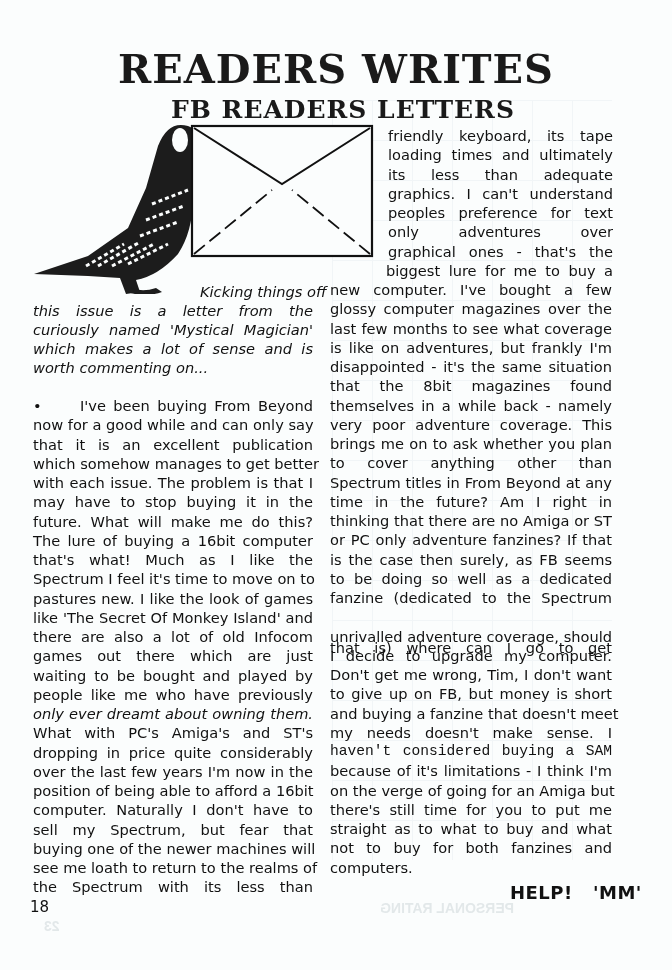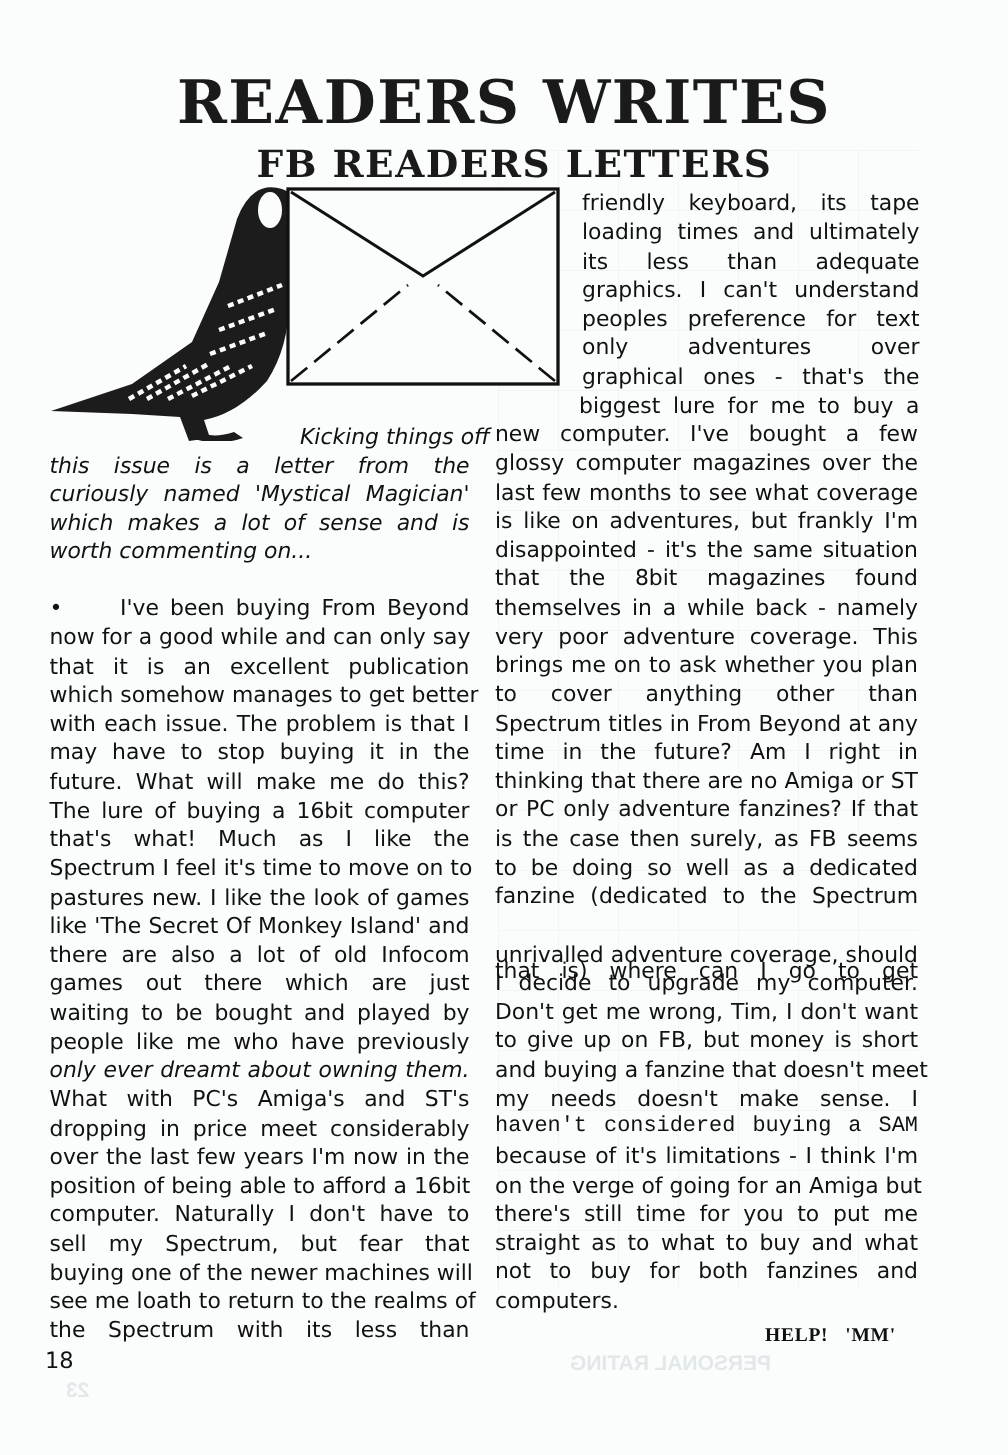--- a/index.html
+++ b/index.html
@@ -29,21 +29,21 @@
   }
   .line {
     position: absolute; white-space: nowrap;
     font-size: 14.6px; line-height: 19.2px; height: 19.2px;
     text-align: justify; text-align-last: justify;
   }
   .left { left: 33px; width: 280px; }
   .italic { font-style: italic; }
   .signature {
     position: absolute; left: 510px; top: 882px;
-    font-weight: bold; font-size: 13px; letter-spacing: 0.5px; font-family: Liberation Serif, serif;
+    font-weight: bold; font-size: 18px; letter-spacing: 0.5px;
   }
   .pagenum {
     position: absolute; left: 30px; top: 898px;
     font-size: 15px;
   }
   .ghost {
     position: absolute; color: #cfd7da; font-family: "Liberation Sans", sans-serif;
     font-size: 14px; font-weight: bold; white-space: nowrap; opacity: 0.55;
     transform: scaleX(-1);
   }
@@ -99,21 +99,21 @@
     <div class="line" style="left: 33px; width: 280px; top: 550px;">that's what! Much as I like the</div>
     <div class="line" style="left: 33px; width: 280px; top: 569.25px;">Spectrum I feel it's time to move on to</div>
     <div class="line" style="left: 33px; width: 280px; top: 588.5px;">pastures new. I like the look of games</div>
     <div class="line" style="left: 33px; width: 280px; top: 607.75px;">like 'The Secret Of Monkey Island' and</div>
     <div class="line" style="left: 33px; width: 280px; top: 627px;">there are also a lot of old Infocom</div>
     <div class="line" style="left: 33px; width: 280px; top: 646.25px;">games out there which are just</div>
     <div class="line" style="left: 33px; width: 280px; top: 665.5px;">waiting to be bought and played by</div>
     <div class="line" style="left: 33px; width: 280px; top: 684.75px;">people like me who have previously</div>
     <div class="line" style="left: 33px; width: 280px; top: 704px; font-style: italic;">only ever dreamt about owning them.</div>
     <div class="line" style="left: 33px; width: 280px; top: 723.25px;">What with PC's Amiga's and ST's</div>
-    <div class="line" style="left: 33px; width: 280px; top: 742.5px;">dropping in price meet considerably</div>
+    <div class="line" style="left: 33px; width: 280px; top: 742.5px;">dropping in price quite considerably</div>
     <div class="line" style="left: 33px; width: 280px; top: 761.75px;">over the last few years I'm now in the</div>
     <div class="line" style="left: 33px; width: 280px; top: 781px;">position of being able to afford a 16bit</div>
     <div class="line" style="left: 33px; width: 280px; top: 800.25px;">computer. Naturally I don't have to</div>
     <div class="line" style="left: 33px; width: 280px; top: 819.5px;">sell my Spectrum, but fear that</div>
     <div class="line" style="left: 33px; width: 280px; top: 838.75px;">buying one of the newer machines will</div>
     <div class="line" style="left: 33px; width: 280px; top: 858px;">see me loath to return to the realms of</div>
     <div class="line" style="left: 33px; width: 280px; top: 877.25px;">the Spectrum with its less than</div>
   </div>
 
 <div id="right-col-top">

